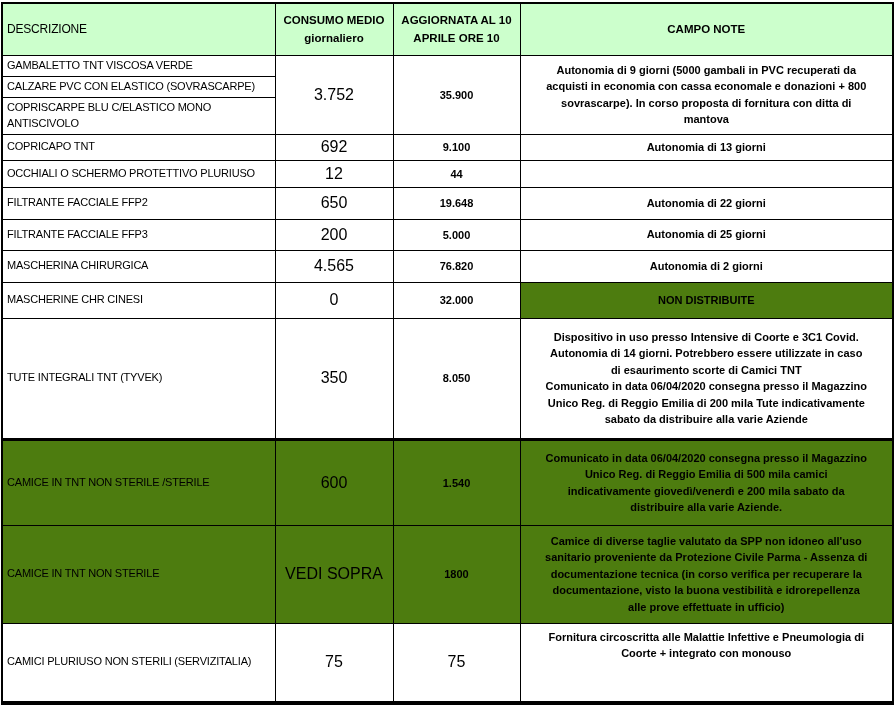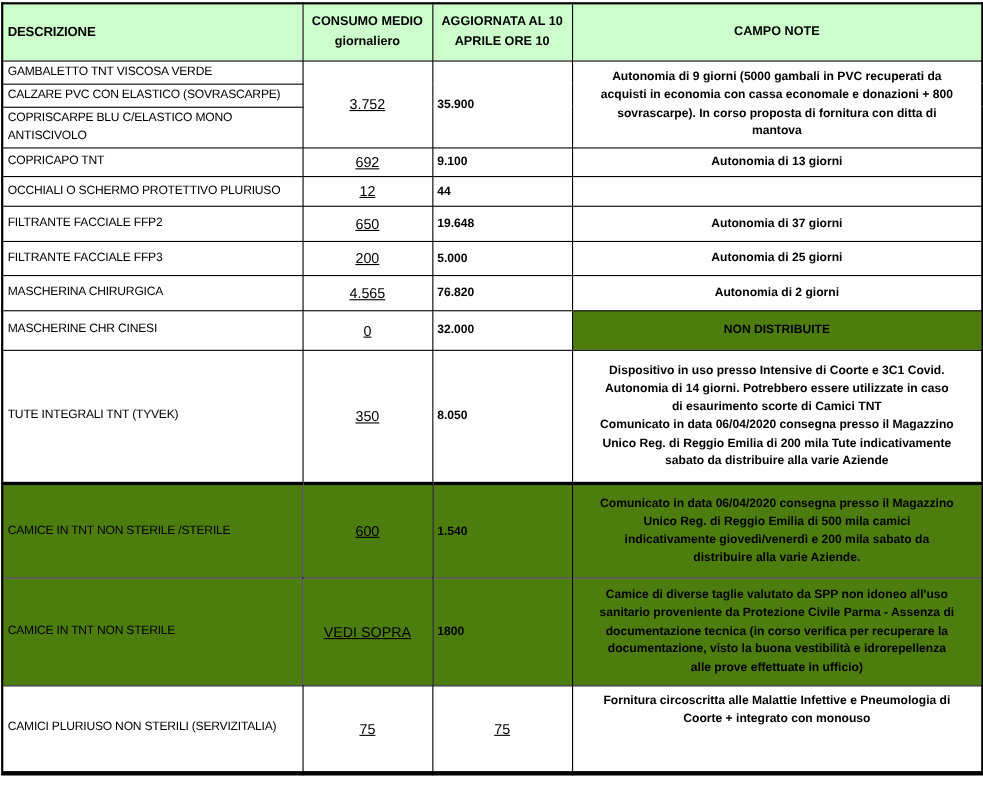--- a/index.html
+++ b/index.html
@@ -28,44 +28,44 @@
   th, td {
     border: 1px solid #000;
     padding: 0 4px;
     overflow: hidden;
     vertical-align: middle;
   }
   thead th { background: #CCFFCC; }
   th.h-desc {
     text-align: left;
     font-size: 12px;
-    font-weight: bold;
+    font-weight: normal;
     letter-spacing: -0.2px;
   }
   th.h-center {
     text-align: center;
     font-size: 11.5px;
     line-height: 1.6;
   }
   th .hb { font-weight: bold; }
   th .hn { font-weight: bold; }
 
   td.desc {
     text-align: left;
     font-size: 11px;
     font-weight: normal;
     letter-spacing: -0.2px;
     line-height: 1.45;
   }
   td.num {
     text-align: center;
-    font-size: 13px;
-    text-decoration: underline;
+    font-size: 16px;
   }
   td.num-bold {
+    text-align: center;
     font-size: 11px;
     font-weight: bold;
   }
   td.note {
     text-align: center;
     font-size: 11px;
     font-weight: bold;
     line-height: 1.5;
     white-space: pre-line;
     padding: 2px 24px;
@@ -128,21 +128,21 @@
       <td class="desc">OCCHIALI O SCHERMO PROTETTIVO PLURIUSO</td>
       <td class="num">12</td>
       <td class="num-bold">44</td>
       <td class="note"></td>
     </tr>
 
     <tr style="height:32px;">
       <td class="desc">FILTRANTE FACCIALE FFP2</td>
       <td class="num">650</td>
       <td class="num-bold">19.648</td>
-      <td class="note">Autonomia di 37 giorni</td>
+      <td class="note">Autonomia di 22 giorni</td>
     </tr>
 
     <tr style="height:31px;">
       <td class="desc">FILTRANTE FACCIALE FFP3</td>
       <td class="num">200</td>
       <td class="num-bold">5.000</td>
       <td class="note">Autonomia di 25 giorni</td>
     </tr>
 
     <tr style="height:32px;margin-left:44px;">

